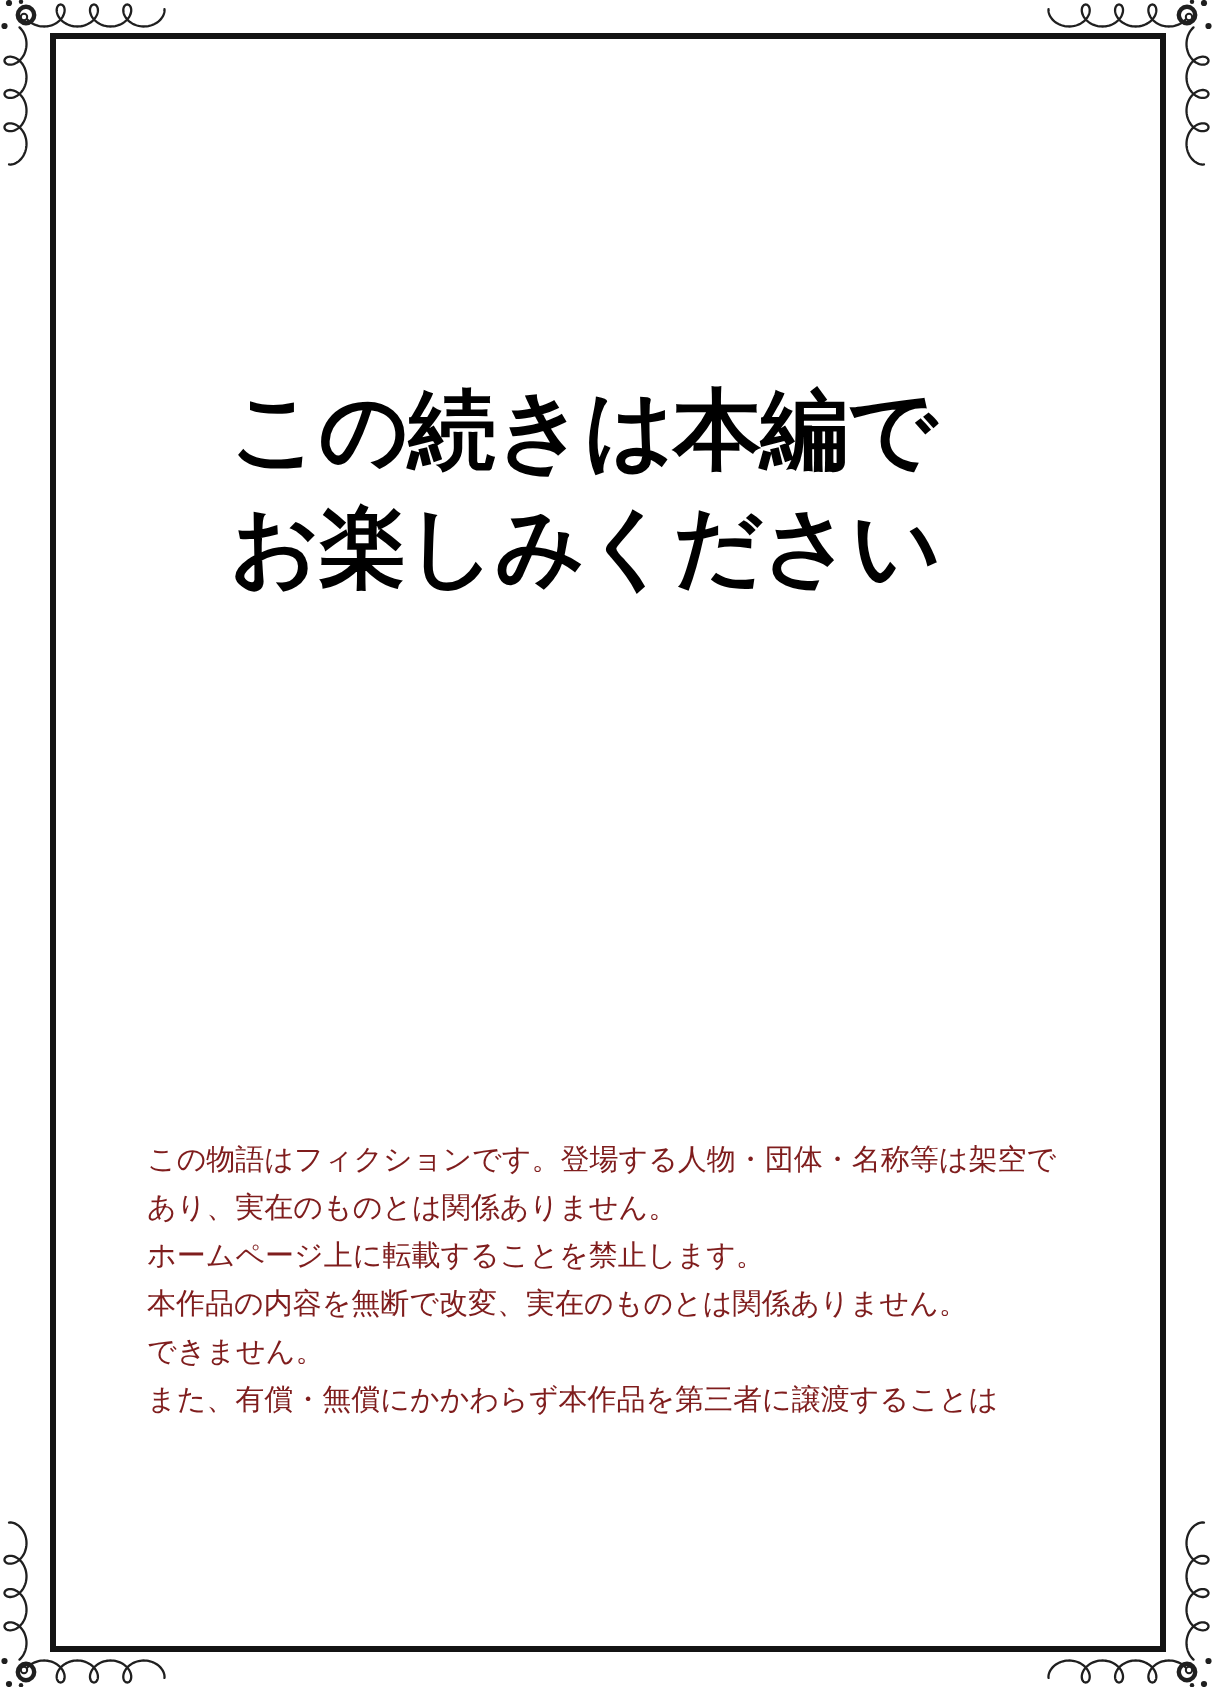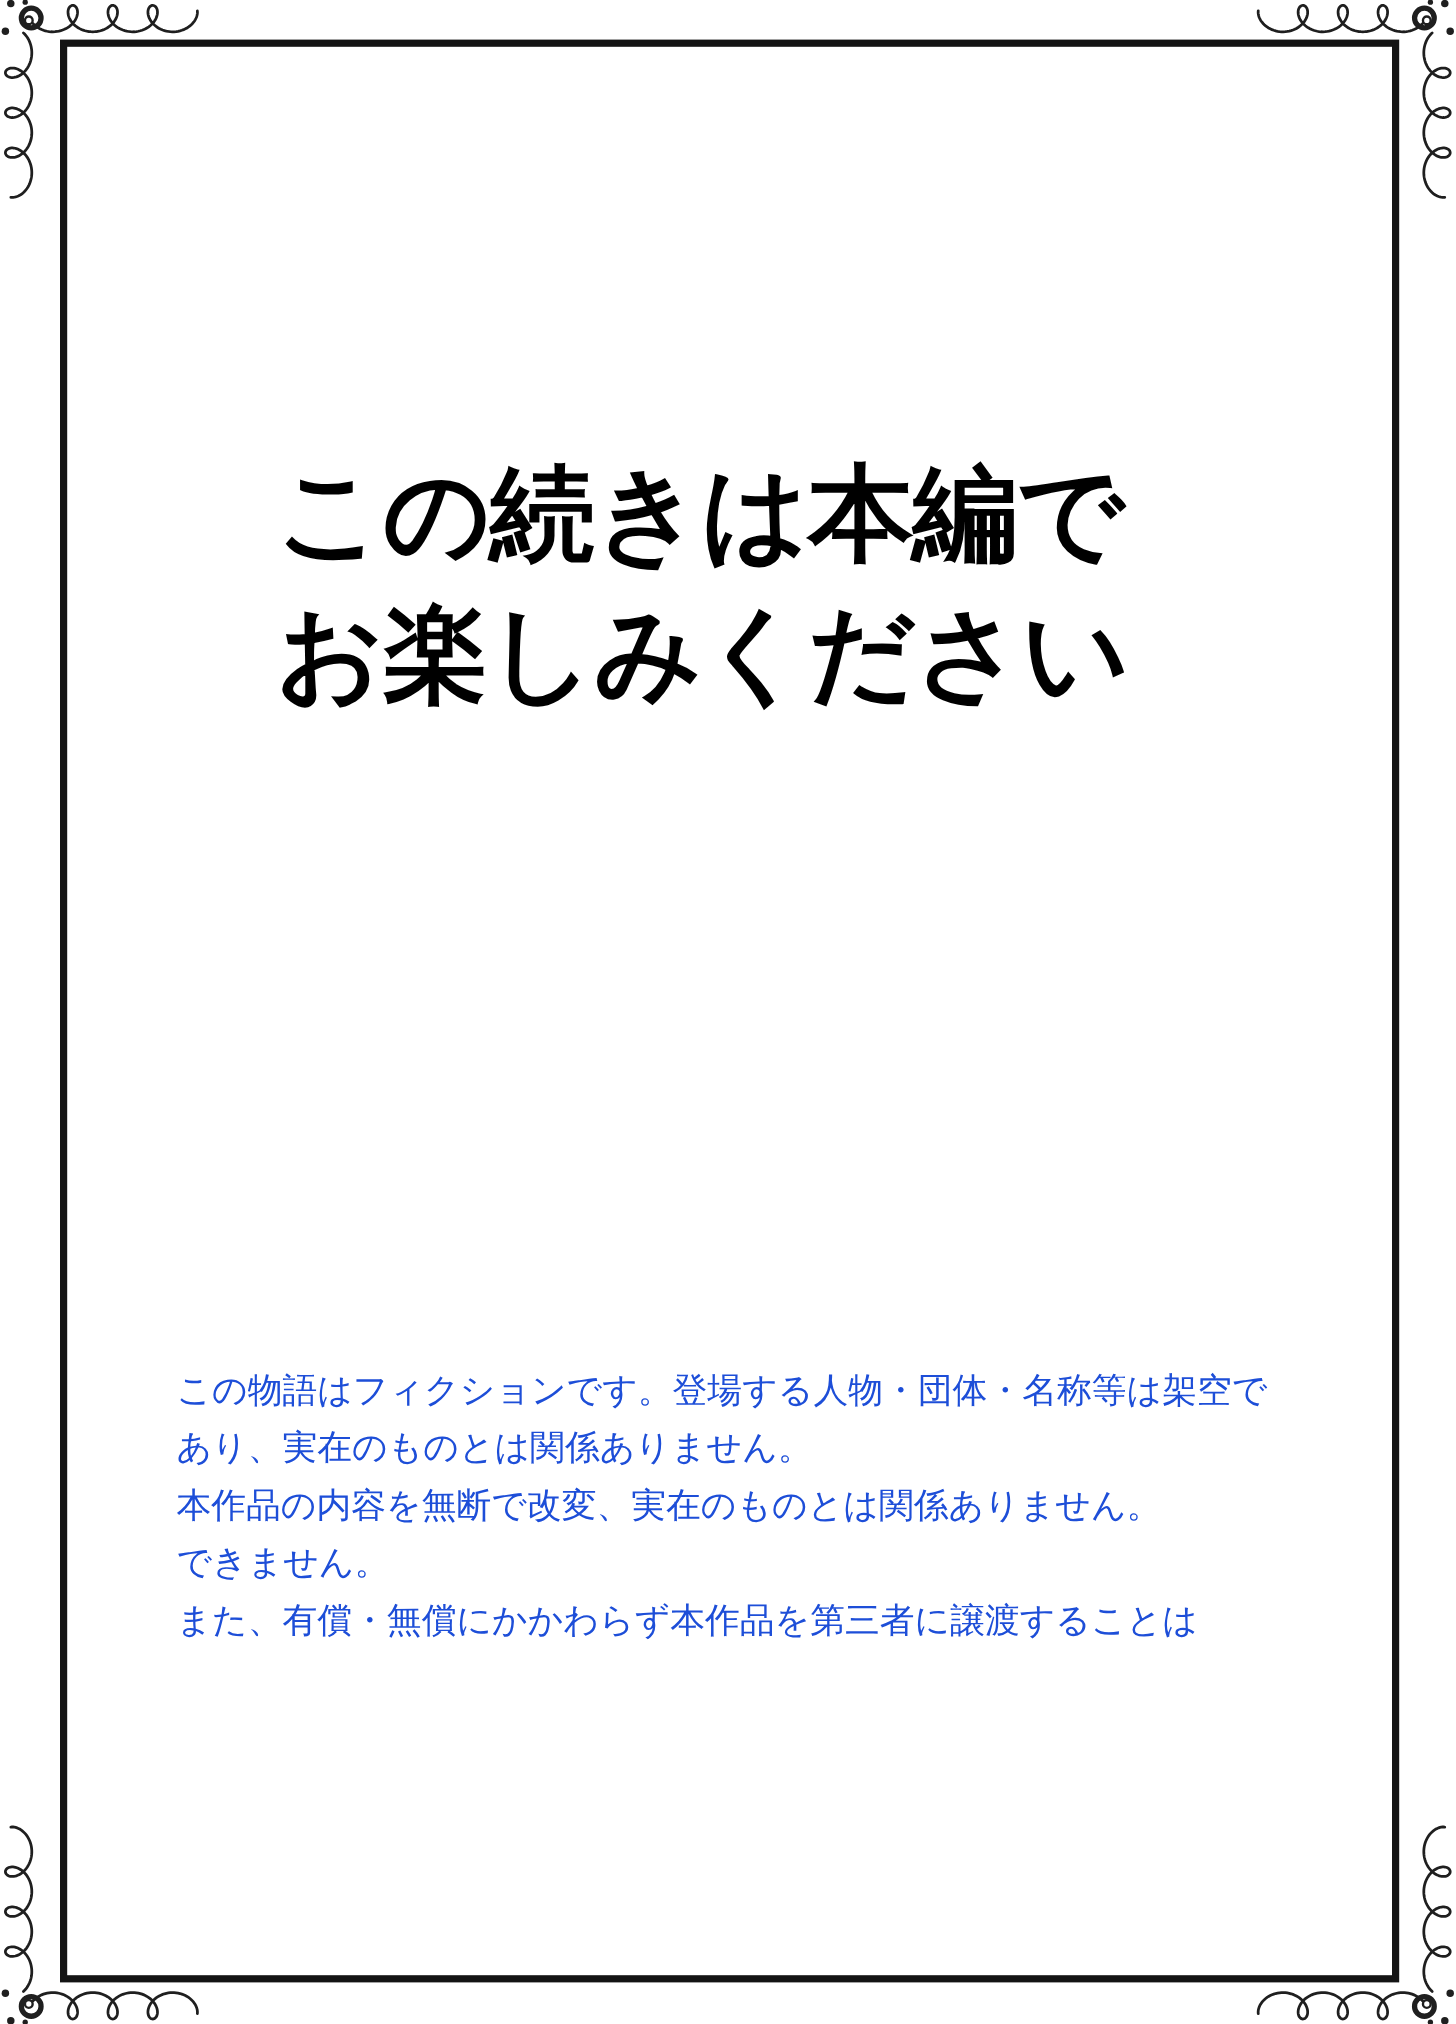--- a/index.html
+++ b/index.html
@@ -6,21 +6,21 @@
     margin: 0;
     padding: 0;
     background: #ffffff;
   }
   #page {
     position: relative;
     width: 1213px;
     height: 1687px;
     background: #ffffff;
     overflow: hidden;
-    font-family: Liberation Serif, serif;
+    font-family: Liberation Sans, sans-serif;
   }
   #frame {
     position: absolute;
     left: 50px;
     top: 33px;
     width: 1116px;
     height: 1619px;
     border: 6px solid #141414;
     box-sizing: border-box;
     background: #ffffff;
@@ -44,21 +44,21 @@
     font-size: 88px;
     line-height: 117px;
     font-weight: 800;
     letter-spacing: -1px;
     white-space: nowrap;
   }
   #disclaimer {
     position: absolute;
     left: 147px;
     top: 1135px;
-    color: #1d4ed8;
+    color: #7f1d1d;
     font-size: 29px;
     line-height: 48px;
     font-weight: 400;
     letter-spacing: 0px;
     white-space: nowrap;
   }
 </style>
 </head>
 <body>
 
@@ -104,18 +104,19 @@
   <div id="frame"></div>
 
   <div id="main-title">
     <div>この続きは本編で</div>
     <div>お楽しみください</div>
   </div>
 
   <div id="disclaimer">
     <div>この物語はフィクションです。登場する人物・団体・名称等は架空で</div>
     <div>あり、実在のものとは関係ありません。</div>
+    <div>ホームページ上に転載することを禁止します。</div>
     <div>本作品の内容を無断で改変、実在のものとは関係ありません。</div>
     <div>できません。</div>
     <div>また、有償・無償にかかわらず本作品を第三者に譲渡することは</div>
   </div>
 
 </div>
 
 </body></html>

